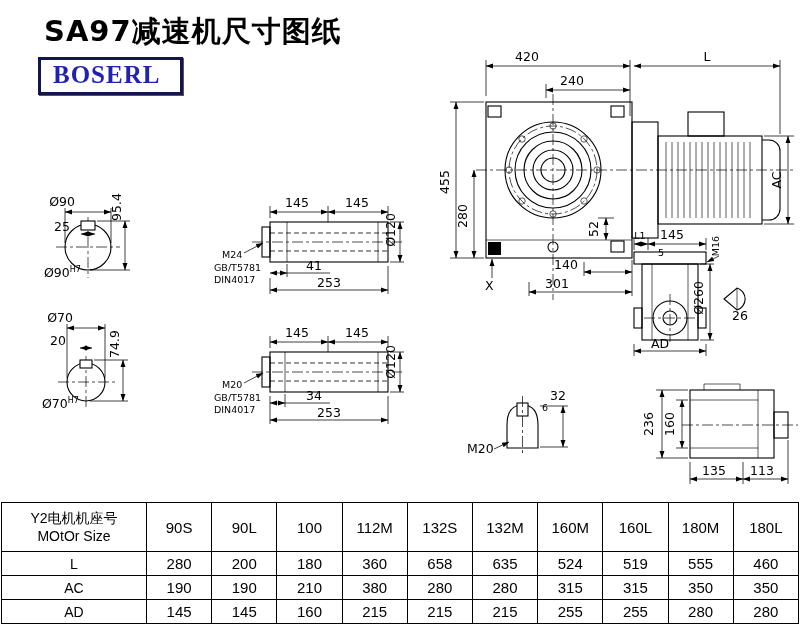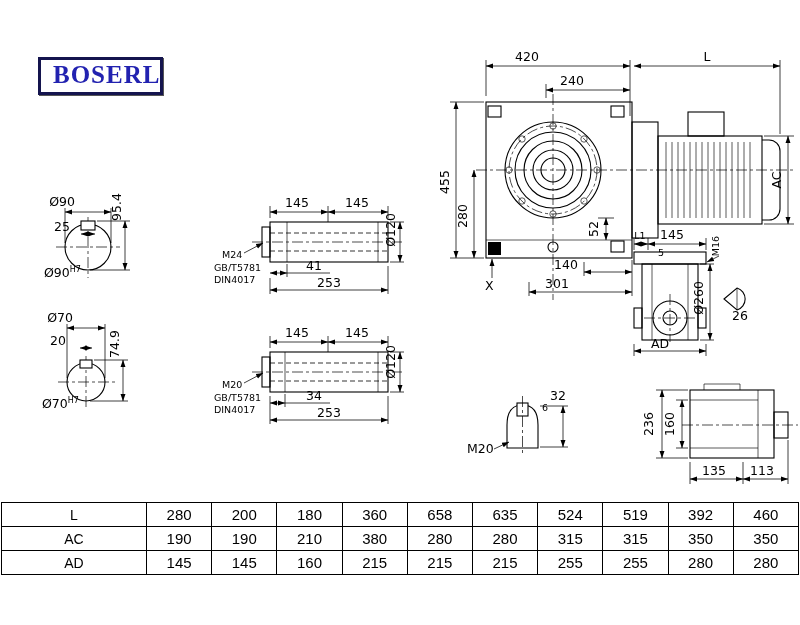--- a/index.html
+++ b/index.html
@@ -1,20 +1,20 @@
 <!DOCTYPE html>
 <html><head>
 <meta charset="utf-8">
 <style>
   html,body{margin:0;padding:0;background:#fff;}
   .page{position:relative;width:800px;height:625px;background:#fff;overflow:hidden;
         font-family:"Liberation Sans",sans-serif;color:#000;}
   .title{position:absolute;left:44px;top:12px;font-size:29px;font-weight:700;
          letter-spacing:1px;font-family:"DejaVu Sans",sans-serif;}
-  .logo{position:absolute;left:38px;top:57px;padding:1px 0 3px 12px;
+  .logo{position:absolute;left:38px;top:57px;padding:1px 20px 3px 12px;
         border:3px solid #14144e;box-shadow:1px 1px 0 #555;
         font-family:"Liberation Serif",serif;font-weight:700;font-size:25px;
         color:#2222b0;letter-spacing:1px;background:#fff;}
   svg.drawing{position:absolute;left:0;top:0;}
   svg text{font-family:"DejaVu Sans",sans-serif;fill:#000;}
   .dim{font-size:12.5px;}
   .dim-s{font-size:9.5px;}
   .sup{font-size:8px;}
   .ln{fill:none;stroke:#000;stroke-width:1.1;}
   .lnf{fill:#fff;stroke:#000;stroke-width:1.1;}
@@ -277,35 +277,52 @@
   <line class="ext" x1="690" y1="462" x2="690" y2="484"></line>
   <line class="ext" x1="743" y1="462" x2="743" y2="484"></line>
   <line class="ext" x1="788" y1="440" x2="788" y2="484"></line>
   <line class="dl" x1="690" y1="479" x2="743" y2="479" marker-start="url(#ar)" marker-end="url(#ar)"></line>
   <line class="dl" x1="743" y1="479" x2="788" y2="479" marker-start="url(#ar)" marker-end="url(#ar)"></line>
   <text class="dim" x="714" y="475" text-anchor="middle">135</text>
   <text class="dim" x="762" y="475" text-anchor="middle">113</text>
 </g>
 </svg>
 
+<div class="title">SA97减速机尺寸图纸</div>
 <div class="logo">BOSERL</div>
 
 <table class="size-table">
   <tbody>
+        <tr class="hrow">
+    <th class="first">
+      <div>Y2电机机座号</div>
+      <div>MOtOr Size</div>
+    </th>
+    <th>90S</th>
+    <th>90L</th>
+    <th>100</th>
+    <th>112M</th>
+    <th>132S</th>
+    <th>132M</th>
+    <th>160M</th>
+    <th>160L</th>
+    <th>180M</th>
+    <th>180L</th>
+  </tr>
   <tr>
     <td class="first">L</td>
     <td>280</td>
     <td>200</td>
     <td>180</td>
     <td>360</td>
     <td>658</td>
     <td>635</td>
     <td>524</td>
     <td>519</td>
-    <td>392</td>
+    <td>555</td>
     <td>460</td>
   </tr>
   <tr>
     <td class="first">AC</td>
     <td>190</td>
     <td>190</td>
     <td>210</td>
     <td>380</td>
     <td>280</td>
     <td>280</td>

